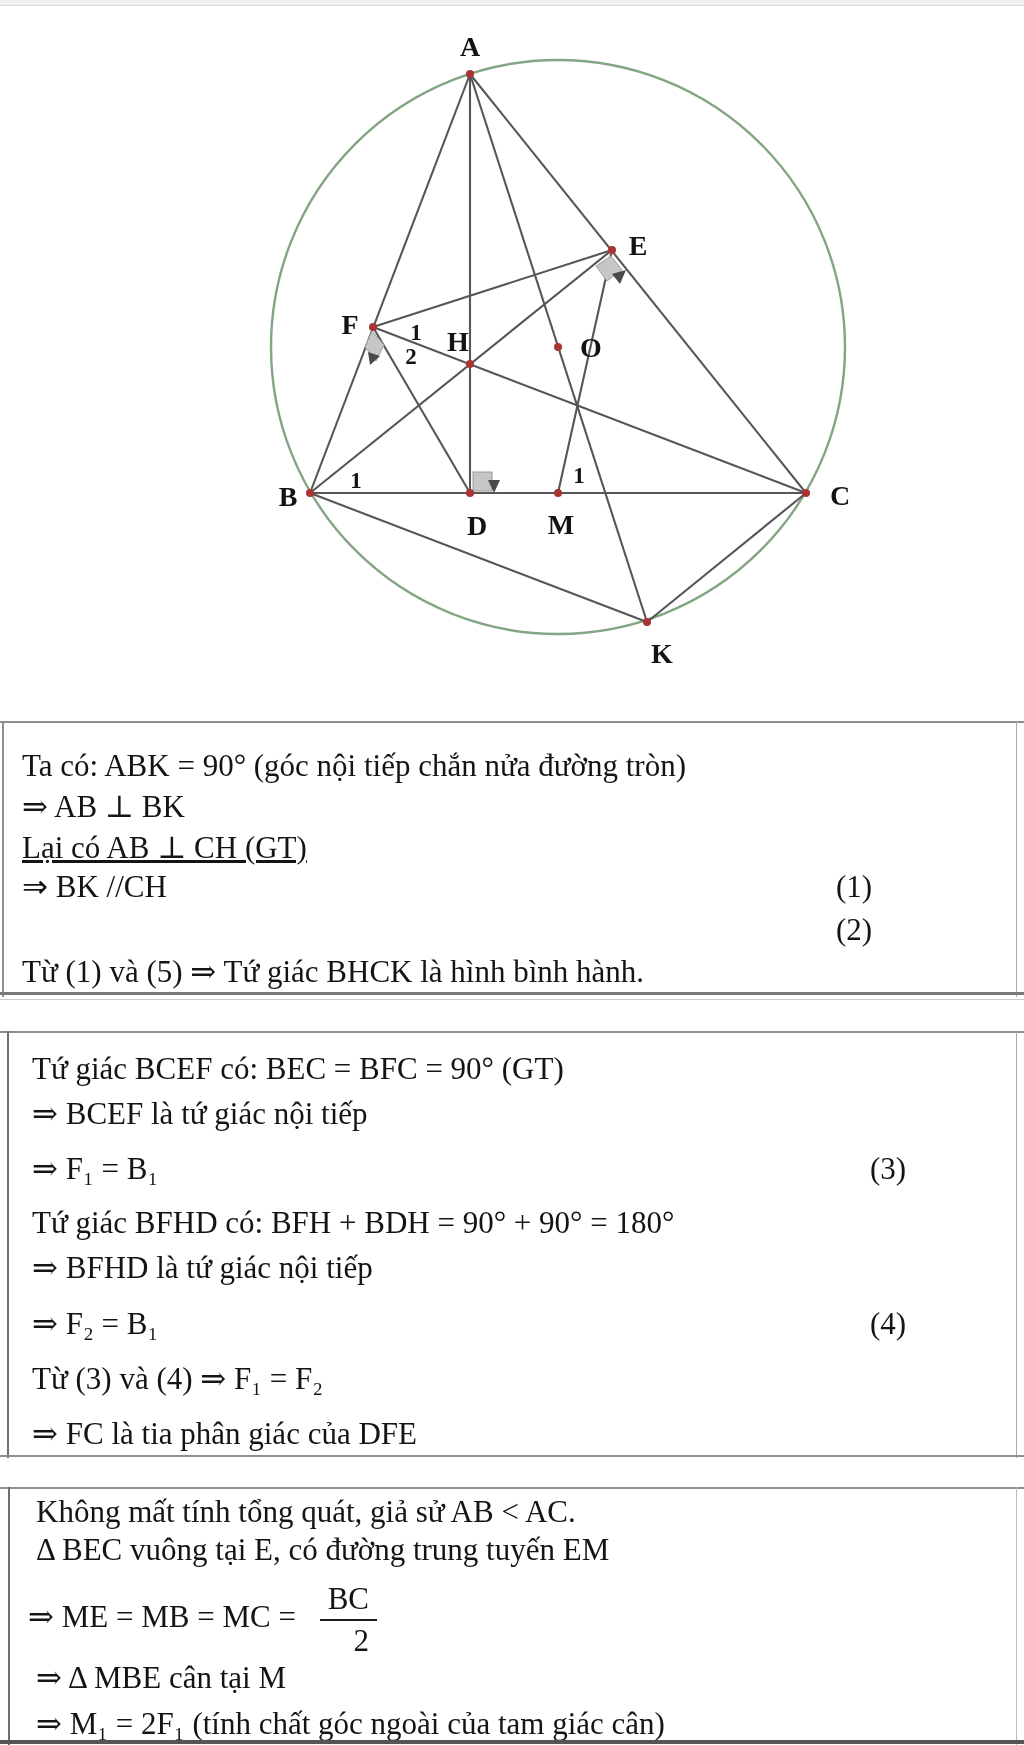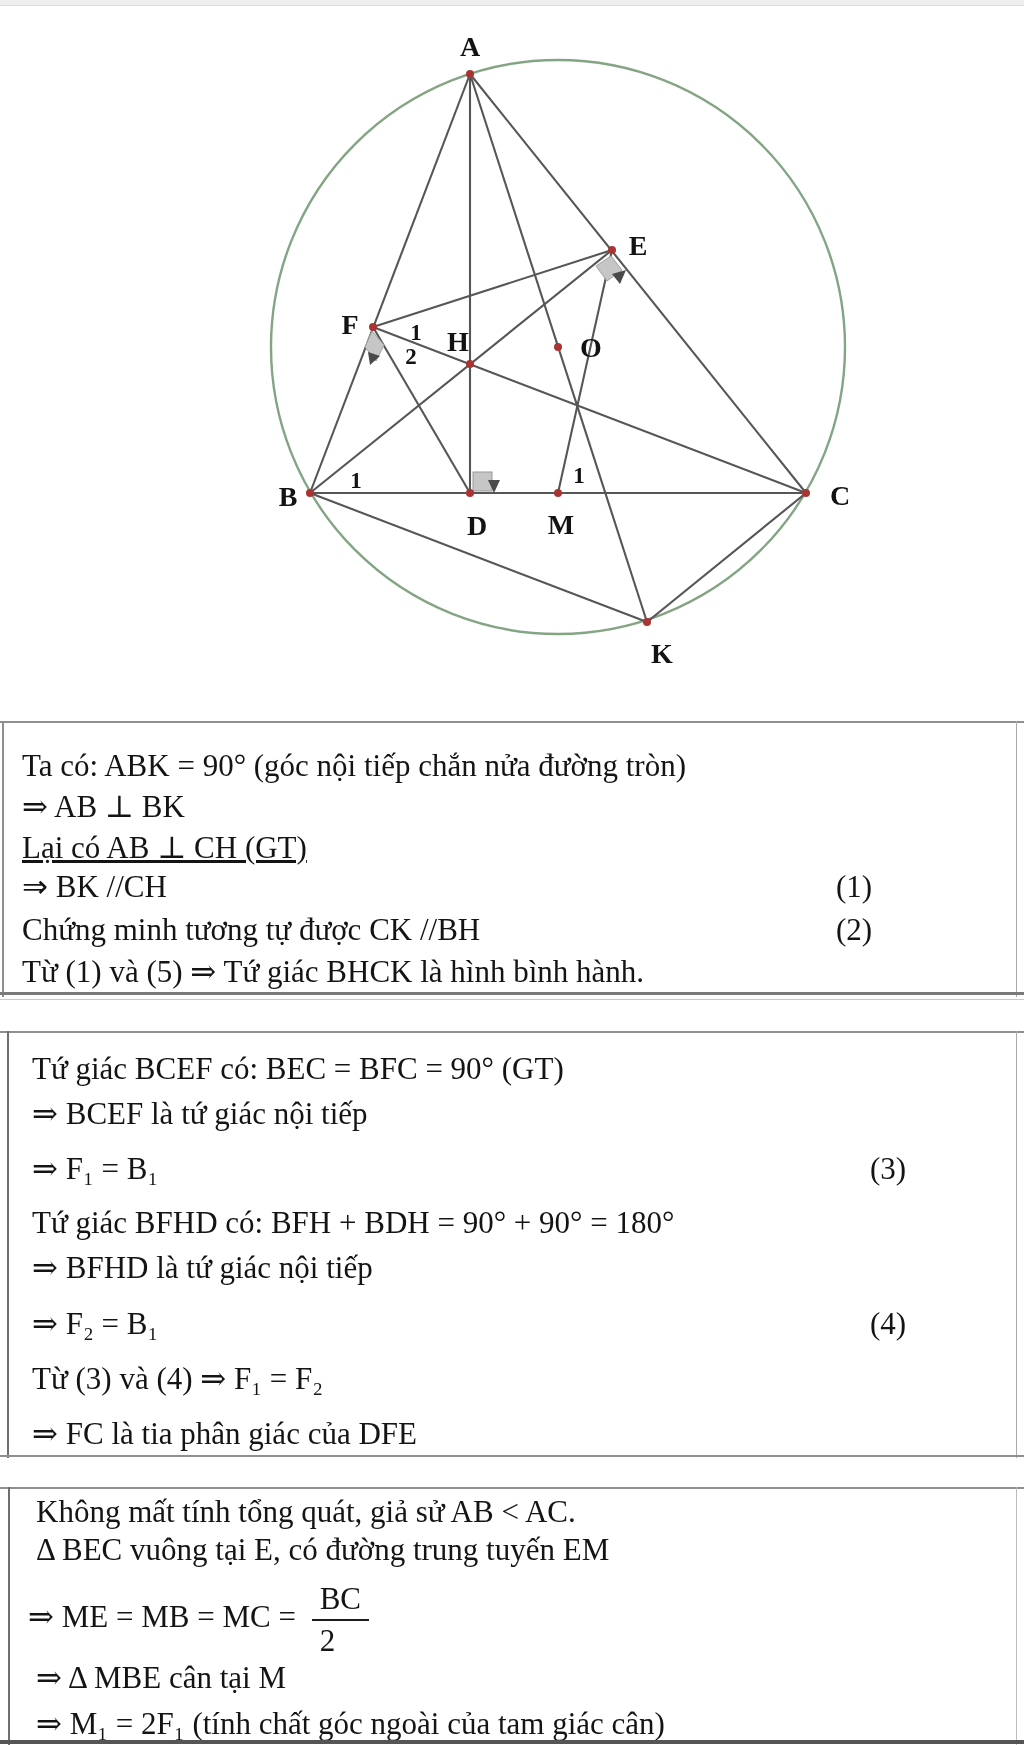--- a/index.html
+++ b/index.html
@@ -10,21 +10,21 @@
   .hline{position:absolute;left:0;width:1024px;background:#8f8f8f;}
   .vline{position:absolute;background:#8f8f8f;}
   .tline{position:absolute;left:8px;width:1010px;height:42px;line-height:42px;
          font-size:31px;white-space:nowrap;}
   .b1 .tline{padding-left:14px;}
   .b2 .tline{padding-left:24px;}
   .b3 .tline{padding-left:28px;}
   .tag{position:absolute;top:0;left:828px;padding-left:0;}
   .tag34{left:862px;}
   .fracrow{position:absolute;left:0;top:1578px;height:78px;line-height:78px;font-size:31px;padding-left:28px;}
-  .frac{display:inline-block;vertical-align:middle;text-align:left;margin-left:8px;line-height:1.15;}
+  .frac{display:inline-block;vertical-align:middle;text-align:right;margin-left:16px;line-height:1.15;}
   .frac .num{display:block;padding:0 8px 2px 8px;}
   .frac .den{display:block;border-top:2px solid #1c1c1c;padding:2px 8px 0 8px;}
   svg text{font-family:"Liberation Serif","DejaVu Serif",serif;font-weight:bold;fill:#131313;}
   .ptlabel{font-size:28px;}
   .anglabel{font-size:23px;}
 </style>
 </head>
 <body>
 
 <div class="topstrip"></div>
@@ -98,21 +98,20 @@
 
 <div class="b1">
   <div class="tline" style="top:745px;">Ta có: ABK = 90° (góc nội tiếp chắn nửa đường tròn)</div>
   <div class="tline" style="top:786px;">⇒ AB ⊥ BK</div>
   <div class="tline" style="top:827px;text-decoration:underline;">Lại có AB ⊥ CH (GT)</div>
   <div class="tline" style="top:866px;font-family:Liberation Serif, serif;">
     <span>⇒ BK //CH</span>
     <span class="tag">(1)</span>
   </div>
   <div class="tline" style="top:909px;">
-    <span>Chứng minh tương tự được CK //BH</span>
     <span class="tag">(2)</span>
   </div>
   <div class="tline" style="top:951px;">Từ (1) và (5) ⇒ Tứ giác BHCK là hình bình hành.</div>
 </div>
 
 <div class="hline" style="top:992px;height:3px;background:#7a7a7a;"></div>
 <div class="hline" style="top:999px;height:1px;background:#c9c9c9;"></div>
 
 <div class="hline" style="top:1031px;height:2px;"></div>
 <div class="vline" style="left:7px;top:1031px;width:2px;height:427px;background:#6f6f6f;"></div>

